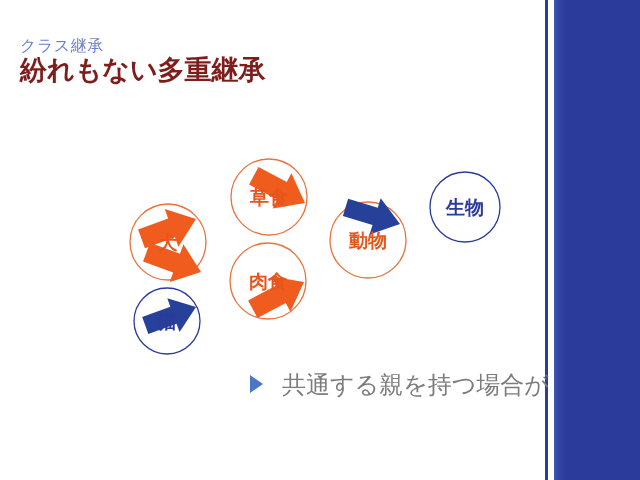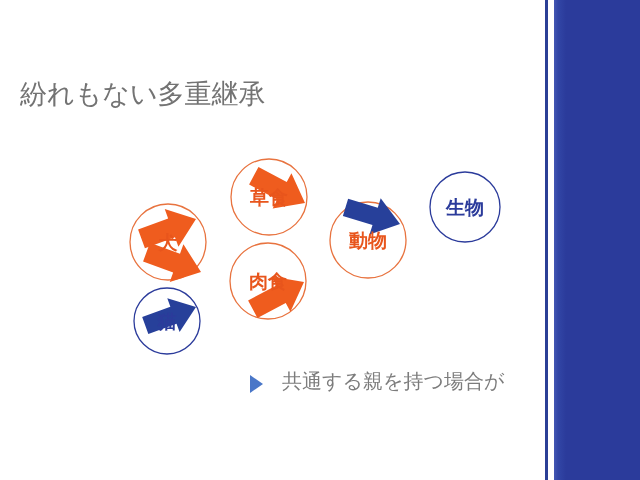--- a/index.html
+++ b/index.html
@@ -53,24 +53,24 @@
     left: 20px;
     top: 36px;
     font-size: 16px;
     letter-spacing: 0.5px;
     color: #6a7fc4;
     white-space: nowrap;
   }
   .slide-title {
     position: absolute;
     left: 20px;
-    top: 76px;
+    top: 52px;
     font-size: 27px;
-    font-weight: normal;
-    color: #737373;
+    font-weight: bold;
+    color: #7f1d1d;
     white-space: nowrap;
   }
 
   
   #diagram {
     position: absolute;
     left: 0;
     top: 0;
     width: 571px;
     height: 480px;
@@ -107,35 +107,36 @@
     width: 0;
     height: 0;
     border-top: 9px solid transparent;
     border-bottom: 9px solid transparent;
     border-left: 13px solid #4a77c8;
     margin-top: 7px;
     margin-right: 19px;
     flex: 0 0 auto;
   }
   .bullet-text {
-    font-size: 20px;
+    font-size: 24px;
     line-height: 1.38;
     color: #7c7c7c;
   }
   .bullet-text span { display: block; white-space: nowrap; }
 </style>
 </head>
 <body>
 
 <div id="slide">
 
   <div class="edge-thin-line"></div>
   <div class="edge-gap"></div>
   <div class="edge-band"></div>
 
+  <div class="eyebrow">クラス継承</div>
   <div class="slide-title">紛れもない多重継承</div>
 
   <div id="diagram">
     <svg width="640" height="480" viewBox="0 0 640 480" xmlns="http://www.w3.org/2000/svg">
 
       <g>
         <circle class="node-circle orange" cx="269" cy="197" r="38"></circle>
       </g>
       <g>
         <circle class="node-circle orange" cx="268" cy="281" r="38"></circle>

